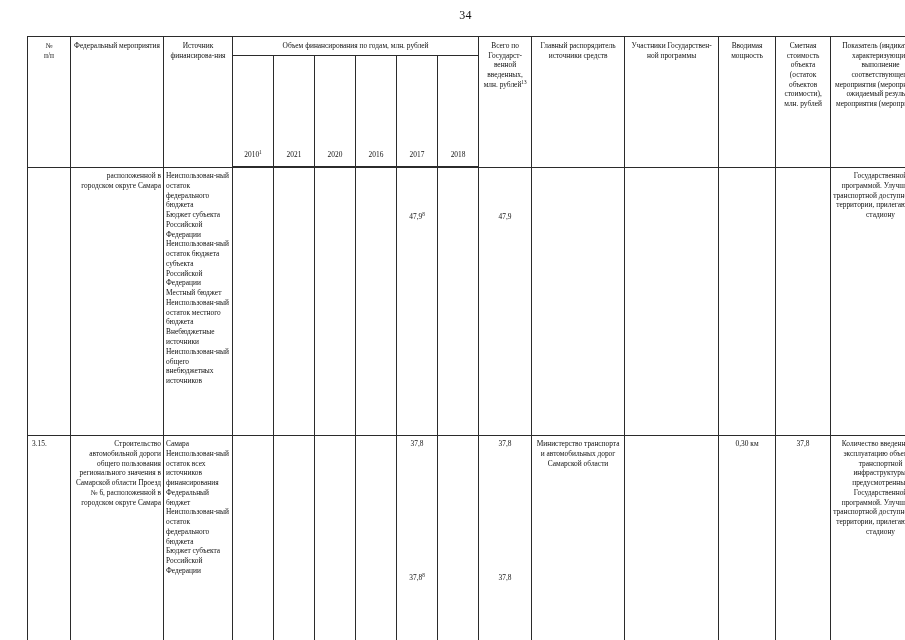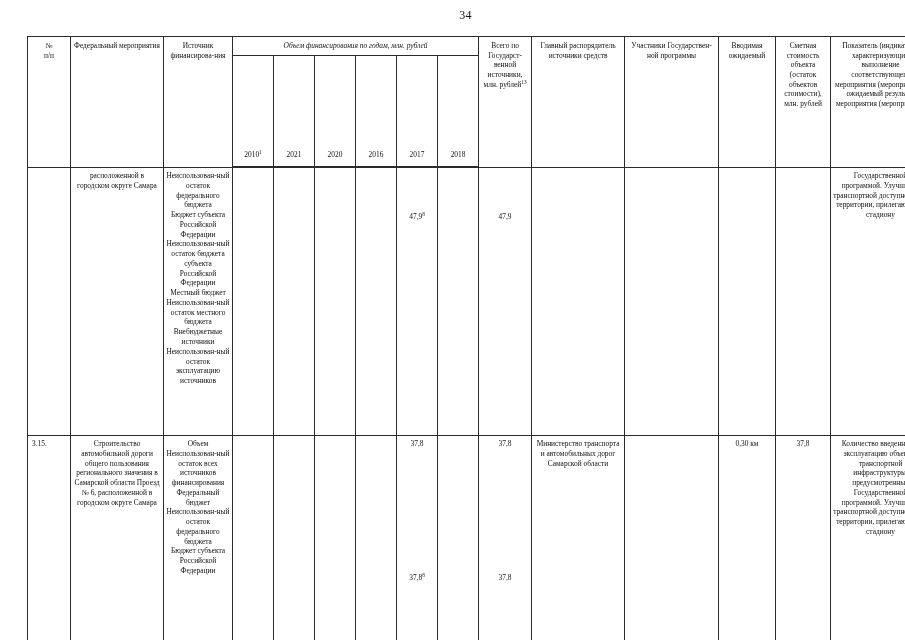--- a/index.html
+++ b/index.html
@@ -40,40 +40,39 @@
     text-align:center;
     vertical-align:top;
     padding:4px 2px 2px 2px;
     font-size:7.4px;
     line-height:1.3;
   }
   .hdr-years-top{
     height:15px;
     vertical-align:middle !important;
     padding:0 !important;
-    font-style:italic;
   }
   .yr{
     text-align:center;
     vertical-align:bottom !important;
     padding-bottom:6px !important;
     height:84px;
   }
   .hdr-tall{height:124px;}
   sup{font-size:5.2px;vertical-align:super;line-height:0;}
 
   
   .tbl tbody td{
     padding:3px 2px 0 2px;
     vertical-align:top;
     height:264px;
   }
   .c-num{text-align:left;padding-left:4px !important;}
-  .c-name{text-align:center;}
-  .c-src{text-align:center;}
+  .c-name{text-align:right;}
+  .c-src{}
   .c-val{text-align:center;}
   .c-mid{text-align:center;}
   .c-ind{text-align:center;}
 
   .blk{display:block;}
 </style>
 </head>
 <body>
 
 <div class="page-no">34</div>
@@ -100,25 +99,25 @@
   <thead>
     <tr>
       <td rowspan="3" class="hdr-tall">
         <span class="blk">№</span>
         <span class="blk">п/п</span>
       </td>
       <td rowspan="3" class="hdr-tall">Федеральный мероприятия</td>
       <td rowspan="3" class="hdr-tall">Источник финансирова-ния</td>
       <td colspan="6" class="hdr-years-top">Объем финансирования по годам, млн. рублей</td>
       <td rowspan="3" class="hdr-tall">
-        <span>Всего по Государст-венной источники, млн. рублей</span><sup>13</sup>
+        <span>Всего по Государст-венной введенных, млн. рублей</span><sup>13</sup>
       </td>
       <td rowspan="3" class="hdr-tall">Главный распорядитель источники средств</td>
       <td rowspan="3" class="hdr-tall">Участники Государствен-ной программы</td>
-      <td rowspan="3" class="hdr-tall">Вводимая ожидаемый</td>
+      <td rowspan="3" class="hdr-tall">Вводимая мощность</td>
       <td rowspan="3" class="hdr-tall">Сметная стоимость объекта (остаток объектов стоимости), млн. рублей</td>
       <td rowspan="3" class="hdr-tall">Показатель (индикатор), характеризующий выполнение соответствующего мероприятия (мероприятий), ожидаемый результат мероприятия (мероприятий)</td>
     </tr>
     <tr>
       <td class="yr">
         <span>2010</span><sup>1</sup>
       </td>
       <td class="yr">2021</td>
       <td class="yr">2020</td>
       <td class="yr">2016</td>
@@ -140,21 +139,21 @@
     <tr style="height:268px">
       <td class="c-num"></td>
       <td class="c-name">расположенной в городском округе Самара</td>
       <td class="c-src">
         <span class="blk">Неиспользован-ный остаток федерального бюджета</span>
         <span class="blk">Бюджет субъекта Российской Федерации</span>
         <span class="blk">Неиспользован-ный остаток бюджета субъекта Российской Федерации</span>
         <span class="blk">Местный бюджет</span>
         <span class="blk">Неиспользован-ный остаток местного бюджета</span>
         <span class="blk">Внебюджетные источники</span>
-        <span class="blk">Неиспользован-ный остаток эксплуатацию источников</span>
+        <span class="blk">Неиспользован-ный общего внебюджетных источников</span>
       </td>
       <td class="c-val"></td>
       <td class="c-val"></td>
       <td class="c-val"></td>
       <td class="c-val"></td>
       <td class="c-val">
         <span class="blk" style="height:41px"></span>
         <span>47,9</span><sup>8</sup>
       </td>
       <td class="c-val"></td>
@@ -166,21 +165,21 @@
       <td class="c-mid"></td>
       <td class="c-mid"></td>
       <td class="c-mid"></td>
       <td class="c-ind">Государственной программой. Улучшение транспортной доступности на территории, прилегающей к стадиону</td>
     </tr>
 
     <tr style="height:200px">
       <td class="c-num" style="border-bottom:none">3.15.</td>
       <td class="c-name" style="border-bottom:none">Строительство автомобильной дороги общего пользования регионального значения в Самарской области Проезд № 6, расположенной в городском округе Самара</td>
       <td class="c-src" style="border-bottom:none">
-        <span class="blk">Объем</span>
+        <span class="blk">Самара</span>
         <span class="blk">Неиспользован-ный остаток всех источников финансирования</span>
         <span class="blk">Федеральный бюджет</span>
         <span class="blk">Неиспользован-ный остаток федерального бюджета</span>
         <span class="blk">Бюджет субъекта Российской Федерации</span>
       </td>
       <td class="c-val" style="border-bottom:none"></td>
       <td class="c-val" style="border-bottom:none"></td>
       <td class="c-val" style="border-bottom:none"></td>
       <td class="c-val" style="border-bottom:none"></td>
       <td class="c-val" style="border-bottom:none">

